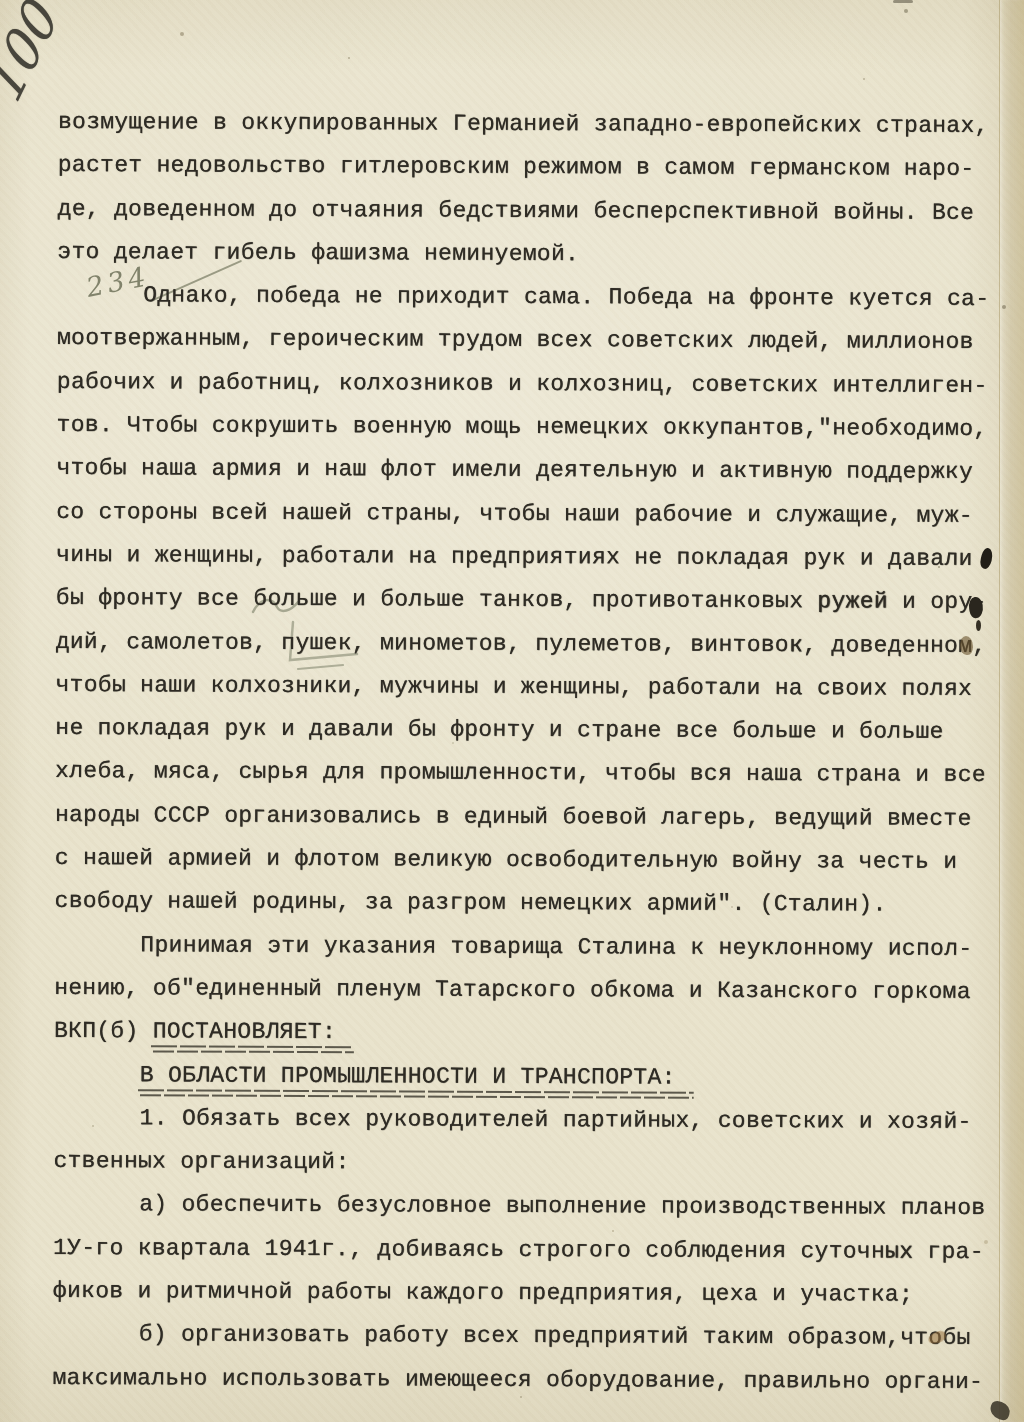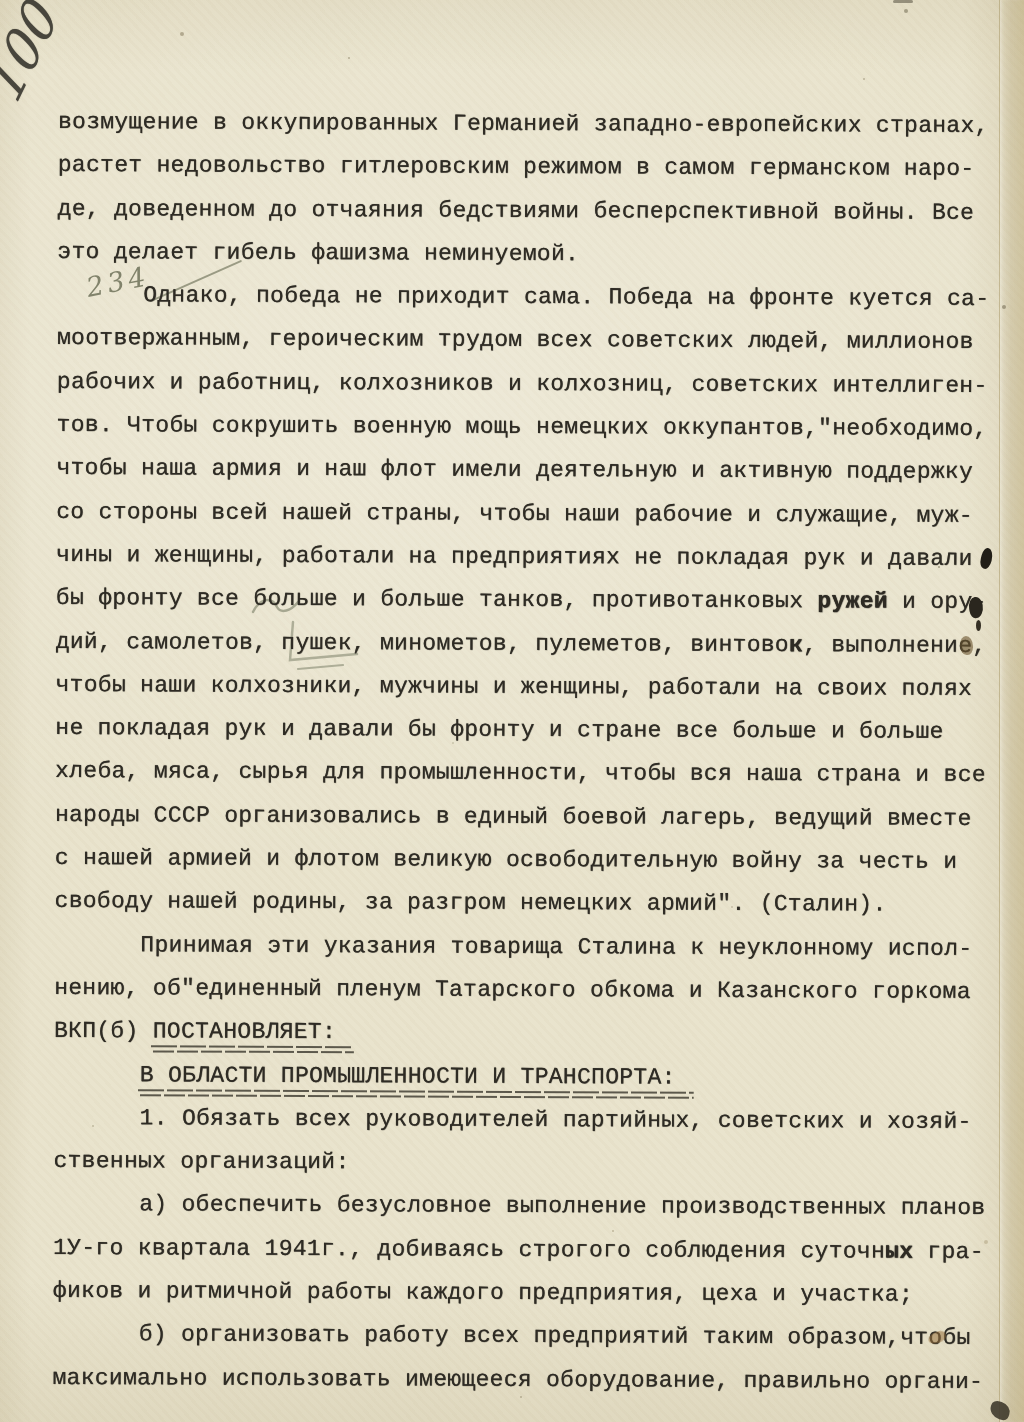--- a/index.html
+++ b/index.html
@@ -33,21 +33,21 @@
     color: #2e2b24;
     font-size: 23px;
     letter-spacing: 0.3px;
     line-height: 43.3px;
   }
   .line {
     white-space: pre;
     text-shadow: 0 0 0.7px rgba(46,43,36,0.75), 0.5px 0.4px 0.6px rgba(46,43,36,0.30);
   }
   .line.indent { padding-left: 86px; }
-  .bk { font-weight: bold; text-shadow: 0 0 1px rgba(30,28,22,0.9), 0.6px 0.5px 0.8px rgba(30,28,22,0.5); margin-top: 28px; }
+  .bk { font-weight: normal; text-shadow: 0 0 1px rgba(30,28,22,0.9), 0.6px 0.5px 0.8px rgba(30,28,22,0.5); margin-top: 28px; }
   .u2 { position: relative; }
   .u2::after {
     content: "";
     position: absolute; left: -2px; right: -4px; top: 100%; margin-top: 1px; height: 8px;
     background-image:
       repeating-linear-gradient(90deg, #3a372d 0 26px, rgba(0,0,0,0) 26px 29px),
       repeating-linear-gradient(90deg, #3a372d 0 21px, rgba(0,0,0,0) 21px 24px);
     background-size: 100% 2px, 100% 2px;
     background-position: 0 0, 2px 5px;
     background-repeat: no-repeat;
@@ -134,21 +134,21 @@
       </div>
       <div>
         <div class="line indent"><span>Однако, победа не приходит сама. Победа на фронте куется са-</span></div>
         <div class="line"><span>моотвержанным, героическим трудом всех советских людей, миллионов</span></div>
         <div class="line"><span>рабочих и работниц, колхозников и колхозниц, советских интеллиген-</span></div>
         <div class="line"><span>тов. Чтобы сокрушить военную мощь немецких оккупантов,"необходимо,</span></div>
         <div class="line"><span>чтобы наша армия и наш флот имели деятельную и активную поддержку</span></div>
         <div class="line"><span>со стороны всей нашей страны, чтобы наши рабочие и служащие, муж-</span></div>
         <div class="line"><span>чины и женщины, работали на предприятиях не покладая рук и давали</span></div>
         <div class="line"><span>бы фронту все больше и больше танков, противотанковых </span><span class="bk">ружей</span><span> и ору-</span></div>
-        <div class="line"><span>дий, самолетов, пушек, минометов, пулеметов, винтово</span><span class="bk">к</span><span>, выполнение,</span></div>
+        <div class="line"><span>дий, самолетов, пушек, минометов, пулеметов, винтово</span><span class="bk">к</span><span>, доведенном,</span></div>
         <div class="line"><span>чтобы наши колхозники, мужчины и женщины, работали на своих полях</span></div>
         <div class="line"><span>не покладая рук и давали бы фронту и стране все больше и больше</span></div>
         <div class="line"><span>хлеба, мяса, сырья для промышленности, чтобы вся наша страна и все</span></div>
         <div class="line"><span>народы СССР организовались в единый боевой лагерь, ведущий вместе</span></div>
         <div class="line"><span>с нашей армией и флотом великую освободительную войну за честь и</span></div>
         <div class="line"><span>свободу нашей родины, за разгром немецких армий". (Сталин).</span></div>
       </div>
       <div>
         <div class="line indent"><span>Принимая эти указания товарища Сталина к неуклонному испол-</span></div>
         <div class="line"><span>нению, об"единенный пленум Татарского обкома и Казанского горкома</span></div>

